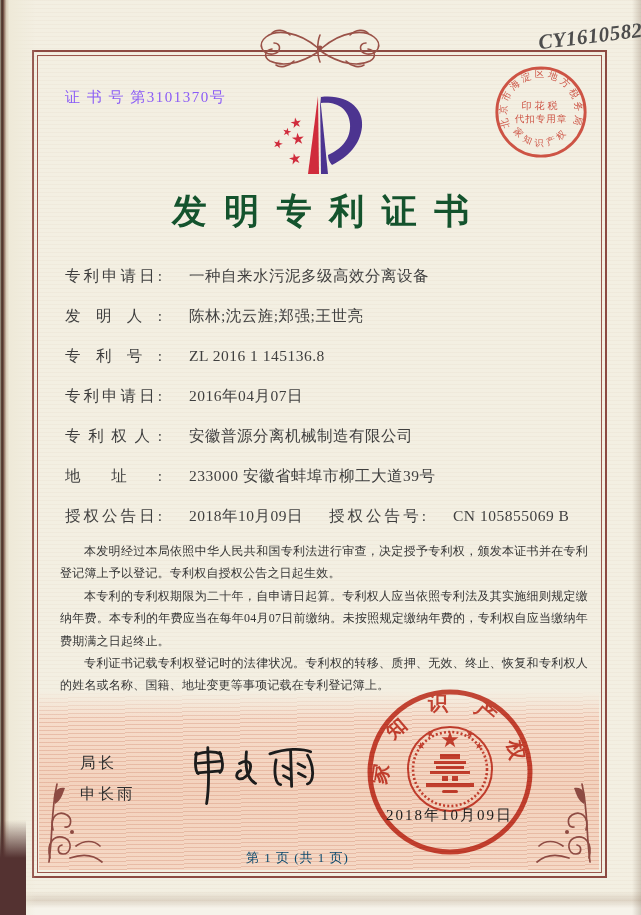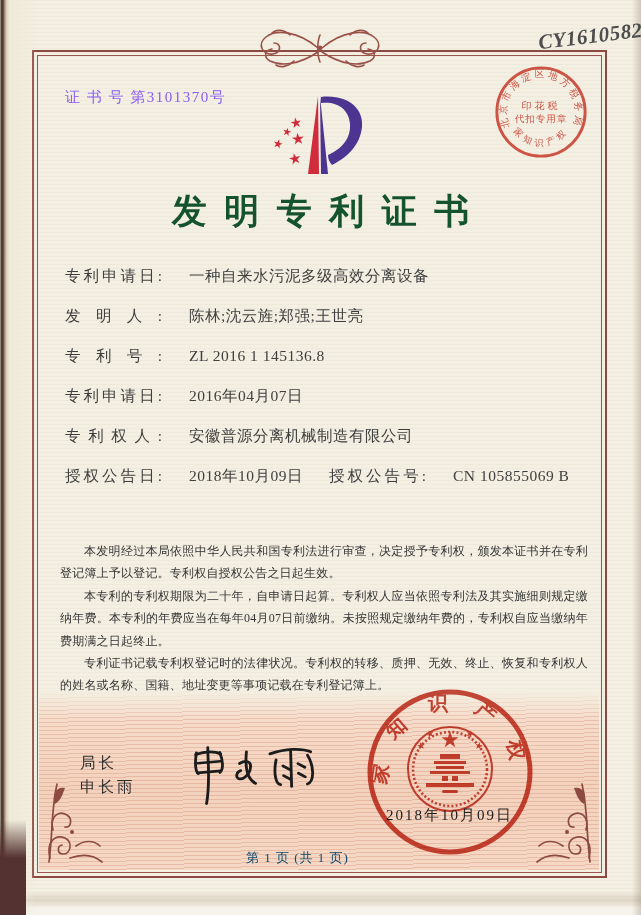--- a/index.html
+++ b/index.html
@@ -40,21 +40,21 @@
   .f-label{display:inline-block;width:97px;flex:none;text-align:justify;text-align-last:justify;}
   .f-value{margin-left:27px;letter-spacing:0.5px;white-space:nowrap;}
   .pair{display:flex;}
   .pair.second{margin-left:26px;}
 
   .body-text{position:absolute;left:60px;top:540px;width:528px;z-index:3;
         font-size:12px;line-height:22.4px;text-align:justify;color:#353535;letter-spacing:0.2px;}
   .body-text p{margin:0;text-indent:2em;}
 
   .signer{position:absolute;left:80px;top:753px;z-index:3;font-size:15.5px;color:#2e2e2e;letter-spacing:3px;}
-  .signer div{margin-bottom:3px;}
+  .signer div{margin-bottom:10px;}
   .signature{position:absolute;left:185px;top:740px;width:150px;height:64px;z-index:3;transform:rotate(-3deg);}
 
   .seal{position:absolute;left:362px;top:684px;width:176px;height:176px;z-index:3;
         opacity:0.92;mix-blend-mode:multiply;}
   .seal-date{position:absolute;left:386px;top:806px;z-index:4;font-size:15px;color:#1e1e1e;letter-spacing:2px;}
 
   .tax-stamp{position:absolute;left:493px;top:64px;width:96px;height:96px;z-index:3;
         opacity:0.9;mix-blend-mode:multiply;}
 
   .footer{position:absolute;left:0;right:46px;top:849px;z-index:3;text-align:center;
@@ -144,20 +144,24 @@
       <span class="f-label">专利号:</span>
       <span class="f-value">ZL 2016 1 145136.8</span>
     </div>
     <div class="f-row">
       <span class="f-label">专利申请日:</span>
       <span class="f-value">2016年04月07日</span>
     </div>
     <div class="f-row">
       <span class="f-label">专利权人:</span>
       <span class="f-value">安徽普源分离机械制造有限公司</span>
+    </div>
+    <div class="f-row">
+      <span class="f-label">地址:</span>
+      <span class="f-value">233000 安徽省蚌埠市柳工大道39号</span>
     </div>
     <div class="f-row">
       <span class="pair">
         <span class="f-label">授权公告日:</span>
         <span class="f-value">2018年10月09日</span>
       </span>
       <span class="pair second">
         <span class="f-label">授权公告号:</span>
         <span class="f-value">CN 105855069 B</span>
       </span>

